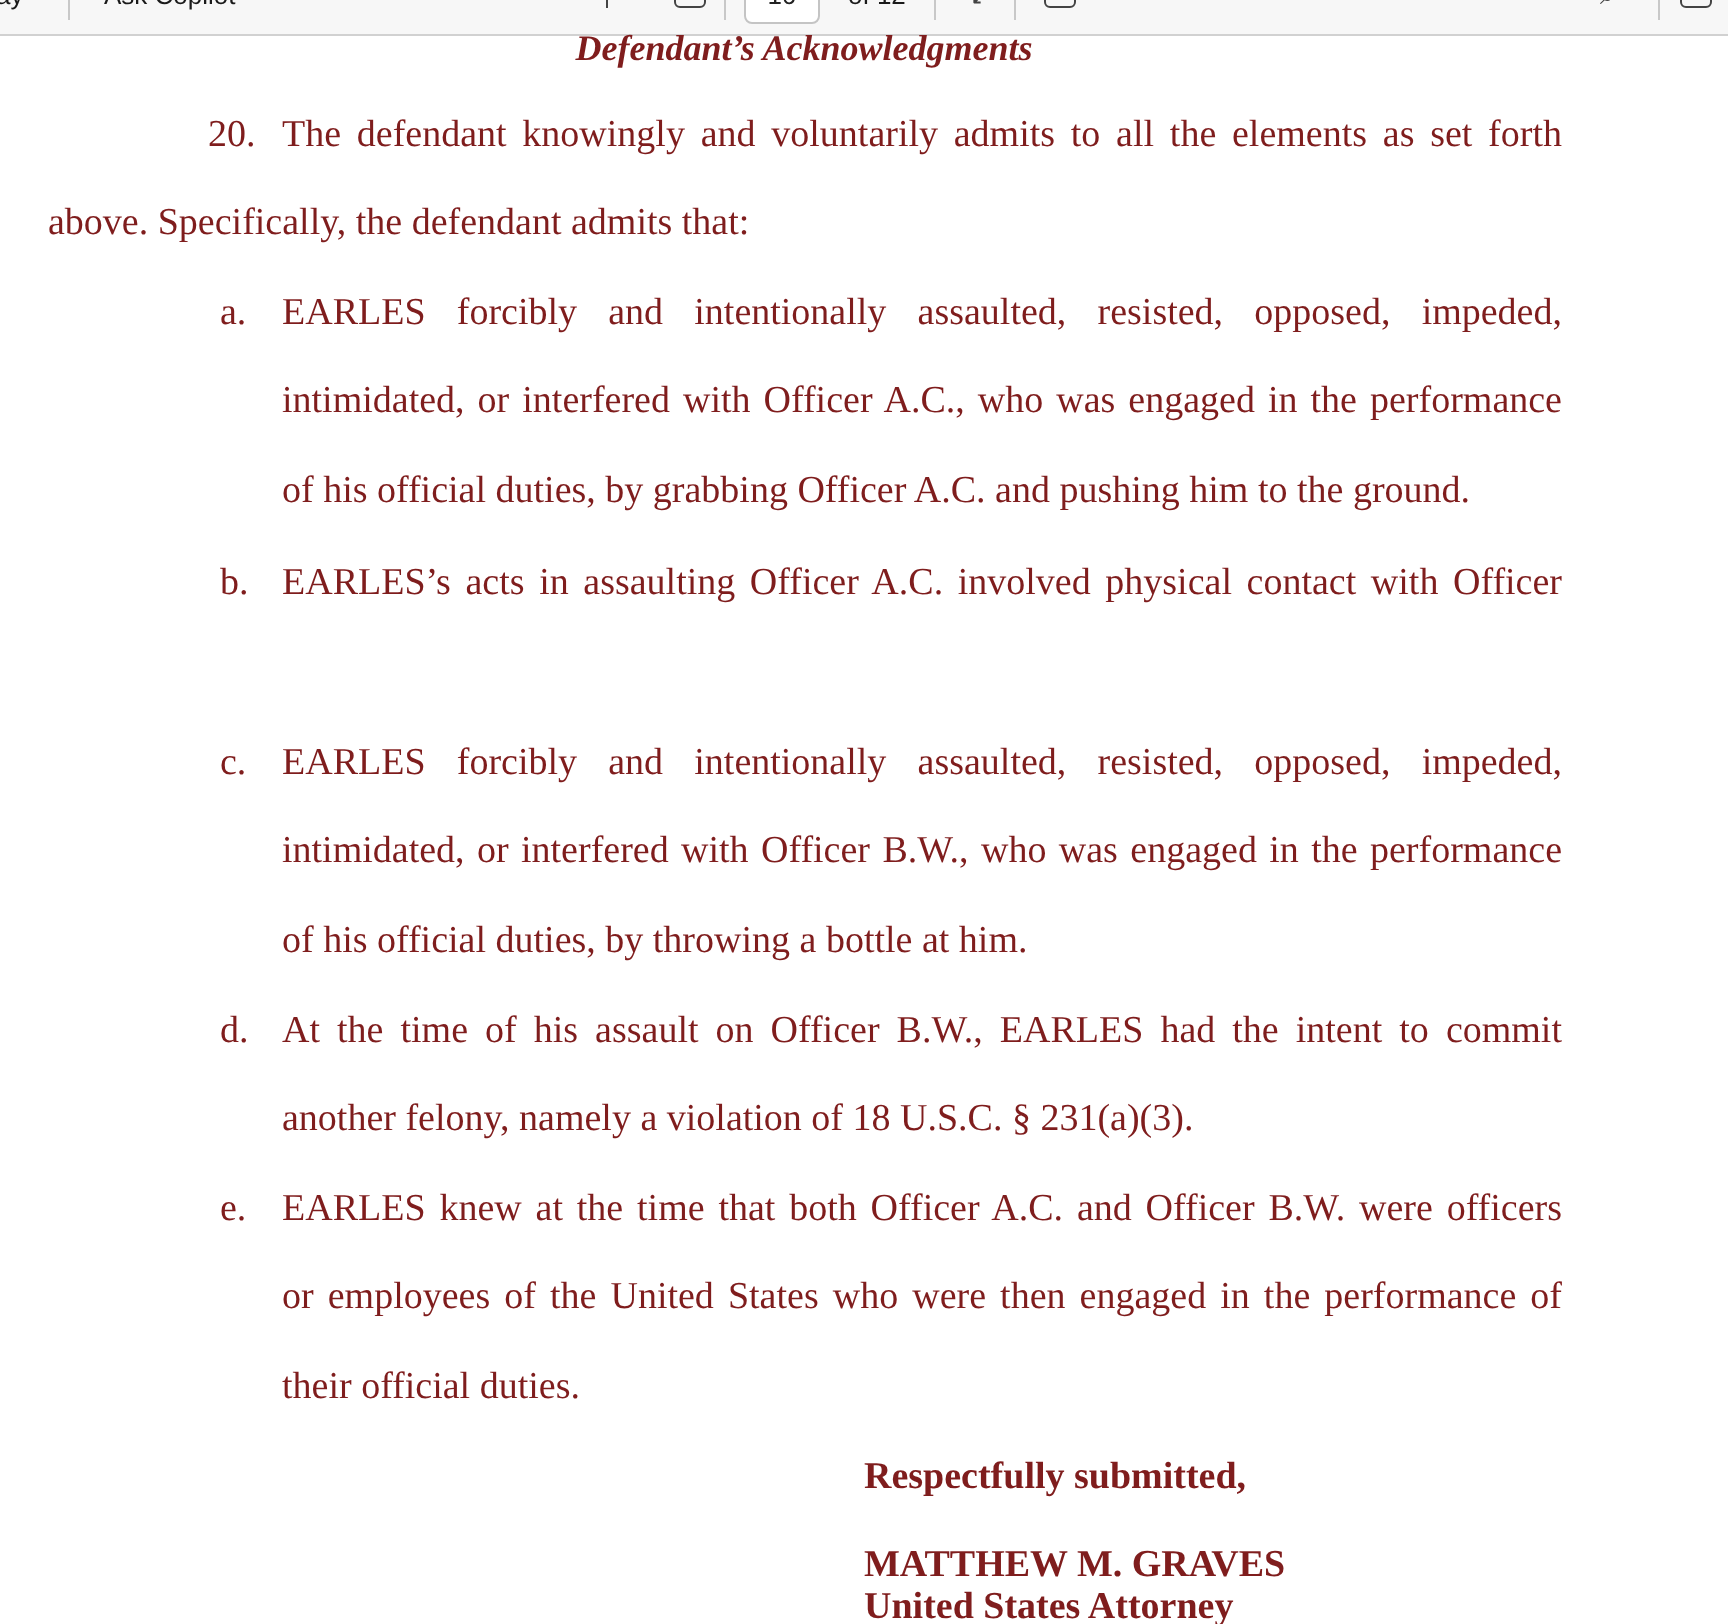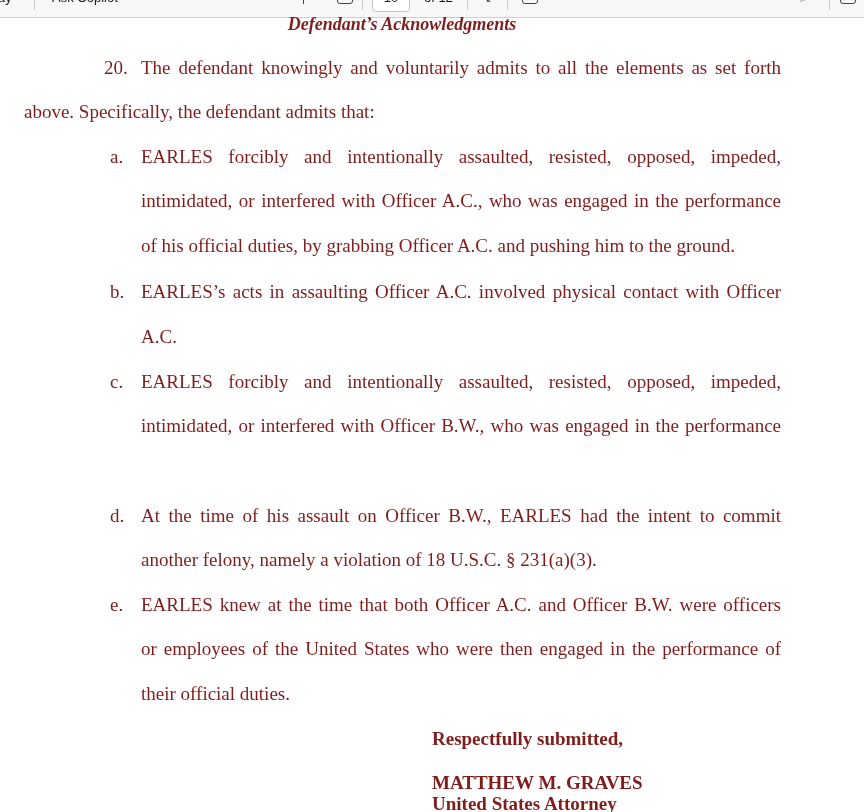--- a/index.html
+++ b/index.html
@@ -88,25 +88,25 @@
   <div class="line p-line1 justify">The defendant knowingly and voluntarily admits to all the elements as set forth</div>
   <div class="line p-line2">above.  Specifically, the defendant admits that:</div>
 
   <div class="item-letter" style="top:146px">a.</div>
   <div class="item-text justify" style="top:146px">EARLES forcibly and intentionally assaulted, resisted, opposed, impeded,</div>
   <div class="item-text justify" style="top:190px">intimidated, or interfered with Officer A.C., who was engaged in the performance</div>
   <div class="item-text" style="top:235px">of his official duties, by grabbing Officer A.C. and pushing him to the ground.</div>
 
   <div class="item-letter" style="top:281px">b.</div>
   <div class="item-text justify" style="top:281px">EARLES’s acts in assaulting Officer A.C. involved physical contact with Officer</div>
-  <div class="item-text" style="top:326px">A.C.</div>
 
   <div class="item-letter" style="top:371px">c.</div>
   <div class="item-text justify" style="top:371px">EARLES forcibly and intentionally assaulted, resisted, opposed, impeded,</div>
   <div class="item-text justify" style="top:415px">intimidated, or interfered with Officer B.W., who was engaged in the performance</div>
+  <div class="item-text" style="top:460px">of his official duties, by throwing a bottle at him.</div>
 
   <div class="item-letter" style="top:505px">d.</div>
   <div class="item-text justify" style="top:505px">At the time of his assault on Officer B.W., EARLES had the intent to commit</div>
   <div class="item-text" style="top:549px">another felony, namely a violation of 18 U.S.C. § 231(a)(3).</div>
 
   <div class="item-letter" style="top:594px">e.</div>
   <div class="item-text justify" style="top:638px">or employees of the United States who were then engaged in the performance of</div>
   <div class="item-text justify" style="top:594px">EARLES knew at the time that both Officer A.C. and Officer B.W. were officers</div>
   <div class="item-text" style="top:683px">their official duties.</div>
 

